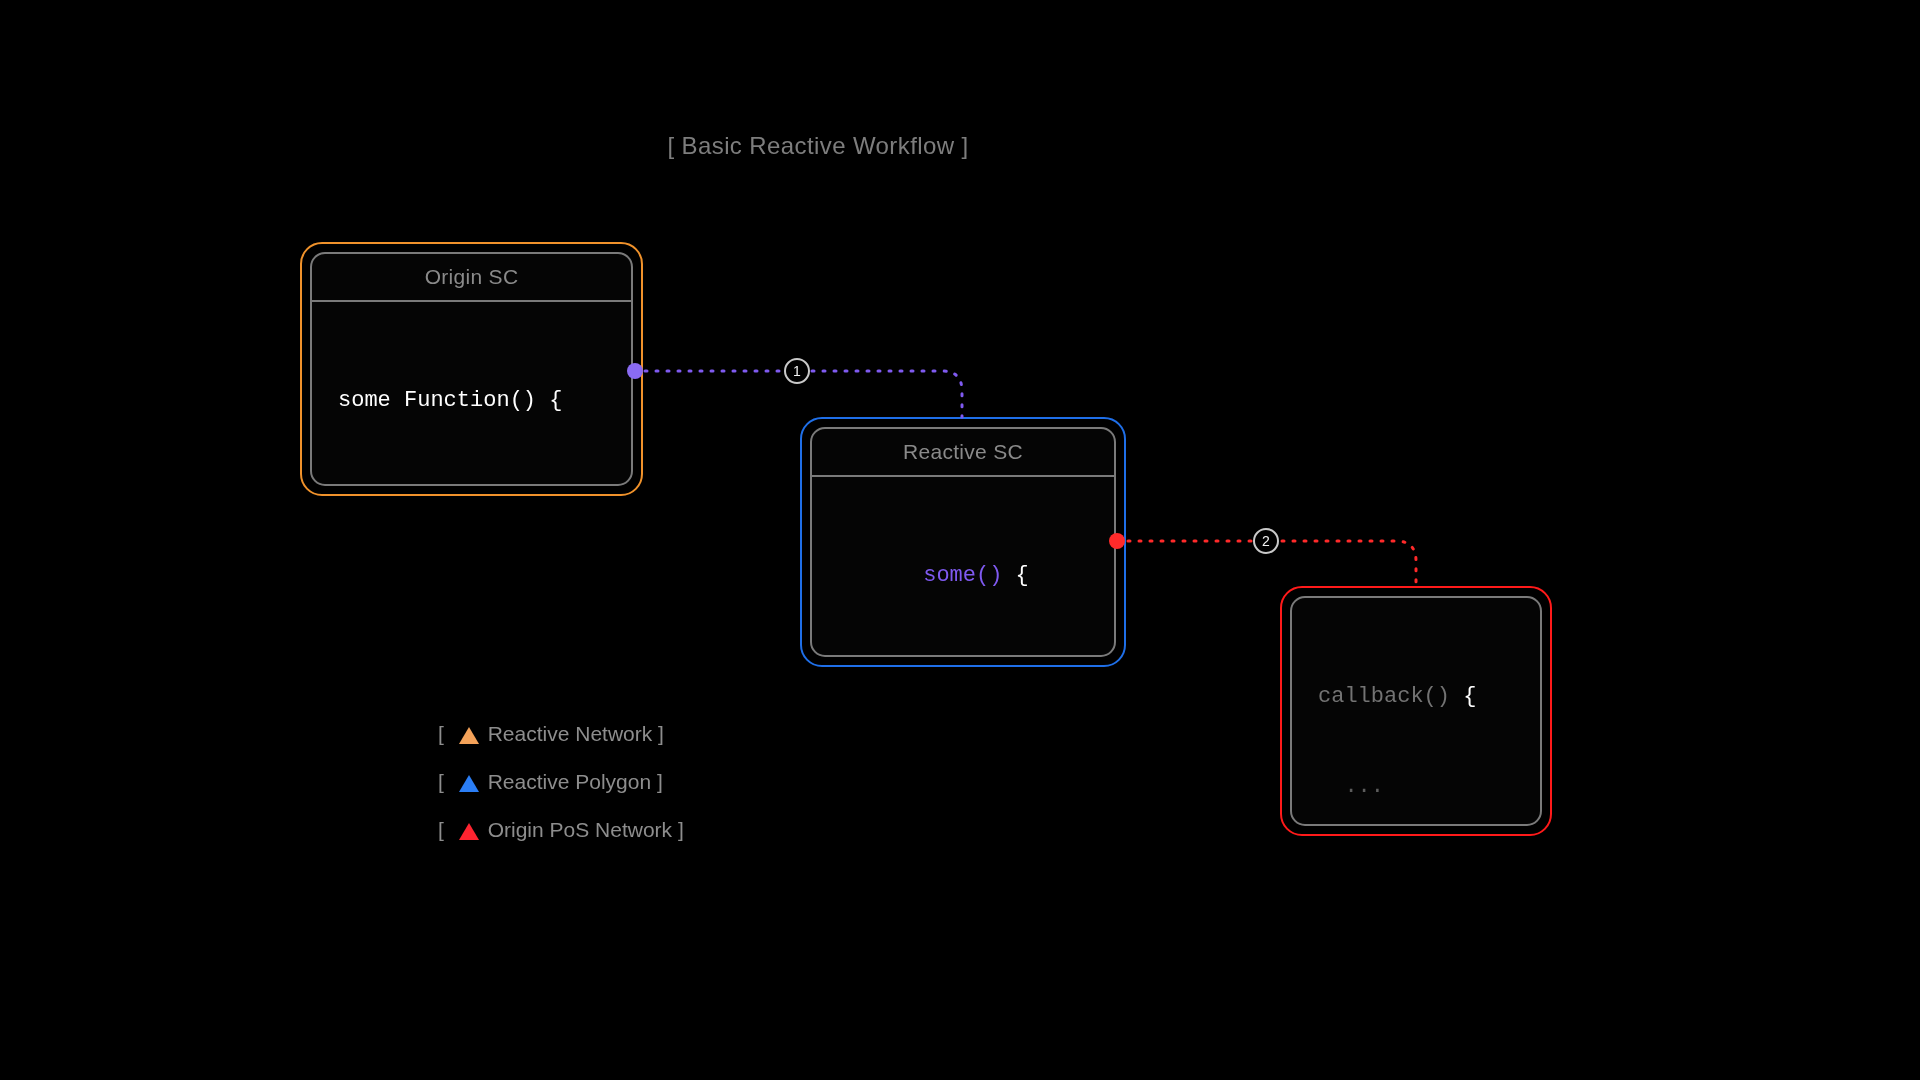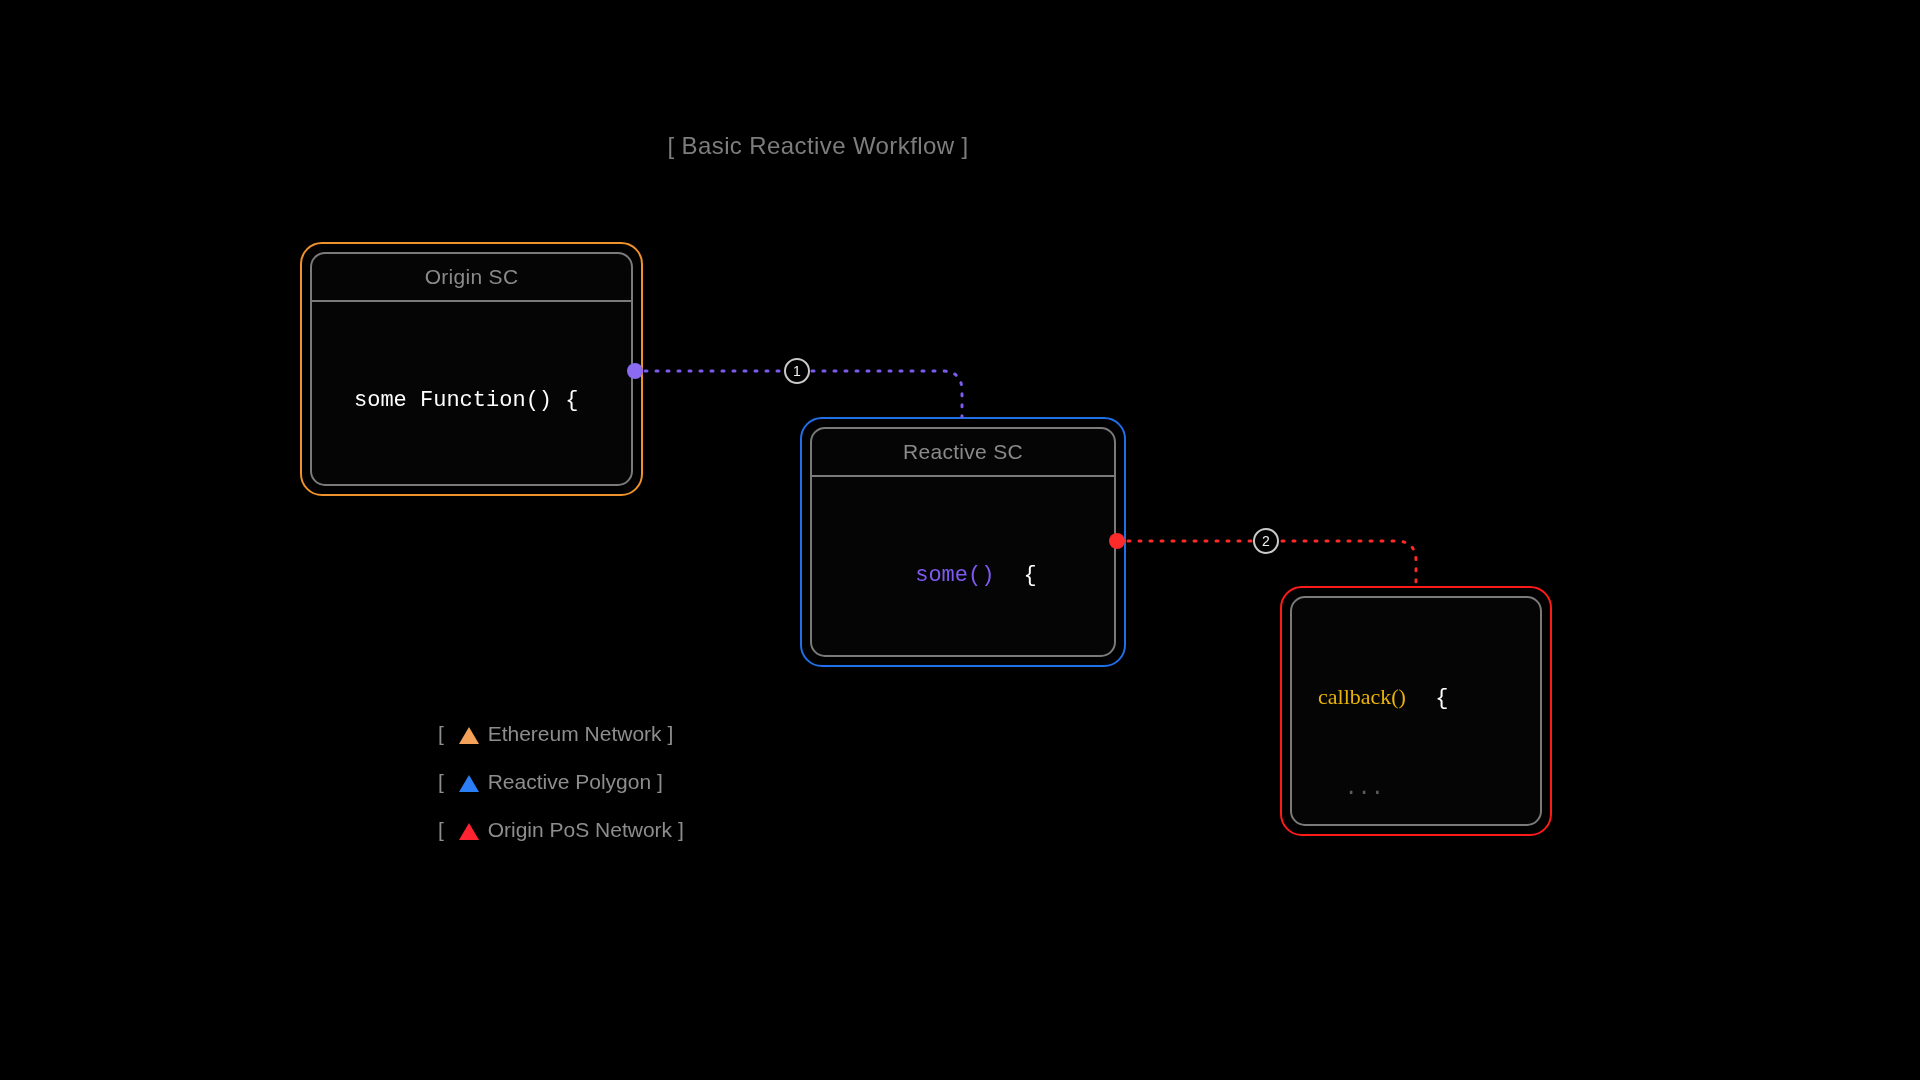--- a/index.html
+++ b/index.html
@@ -57,22 +57,22 @@
     padding:24px 0 0 26px;
     font-family:"Liberation Mono", "DejaVu Sans Mono", monospace;
     font-size:22px;
     line-height:30px;
     color:#ffffff;
     white-space:pre;
   }
   .code-line { white-space:pre; }
   .tok-dots   { color:#5c5c5c; }
   .tok-purple { color:#7f5af0; }
-  .tok-red    { color:#eab308;font-family:Liberation Serif, serif; }
-  .tok-white  { color:#ffffff;margin-left:16px; }
+  .tok-red    { color:#737373; }
+  .tok-white  { color:#ffffff; }
 
   
   .outer-orange { border-color:#f0922b; }
   .outer-blue   { border-color:#1f6fe8;text-align:center; }
   .outer-red    { border-color:#ff1a1a; }
 
   
   #wires { position:absolute; left:0; top:0; width:1920px; height:1080px; pointer-events:none; }
 
   .step-badge {
@@ -163,21 +163,21 @@
     </g>
   </svg>
 
   <div class="step-badge" style="left:784px; top:358px;">1</div>
   <div class="step-badge" style="left:1253px; top:528px;">2</div>
 
   <div class="legend">
     <div class="legend-row">
       <span>[ </span>
       <span class="tri" style="border-bottom-color:#f4a259;"></span>
-      <span>Ethereum Network</span>
+      <span>Reactive Network</span>
       <span> ]</span>
     </div>
     <div class="legend-row">
       <span>[ </span>
       <span class="tri" style="border-bottom-color:#2b7ef5;"></span>
       <span>Reactive Polygon</span>
       <span> ]</span>
     </div>
     <div class="legend-row">
       <span>[ </span>

